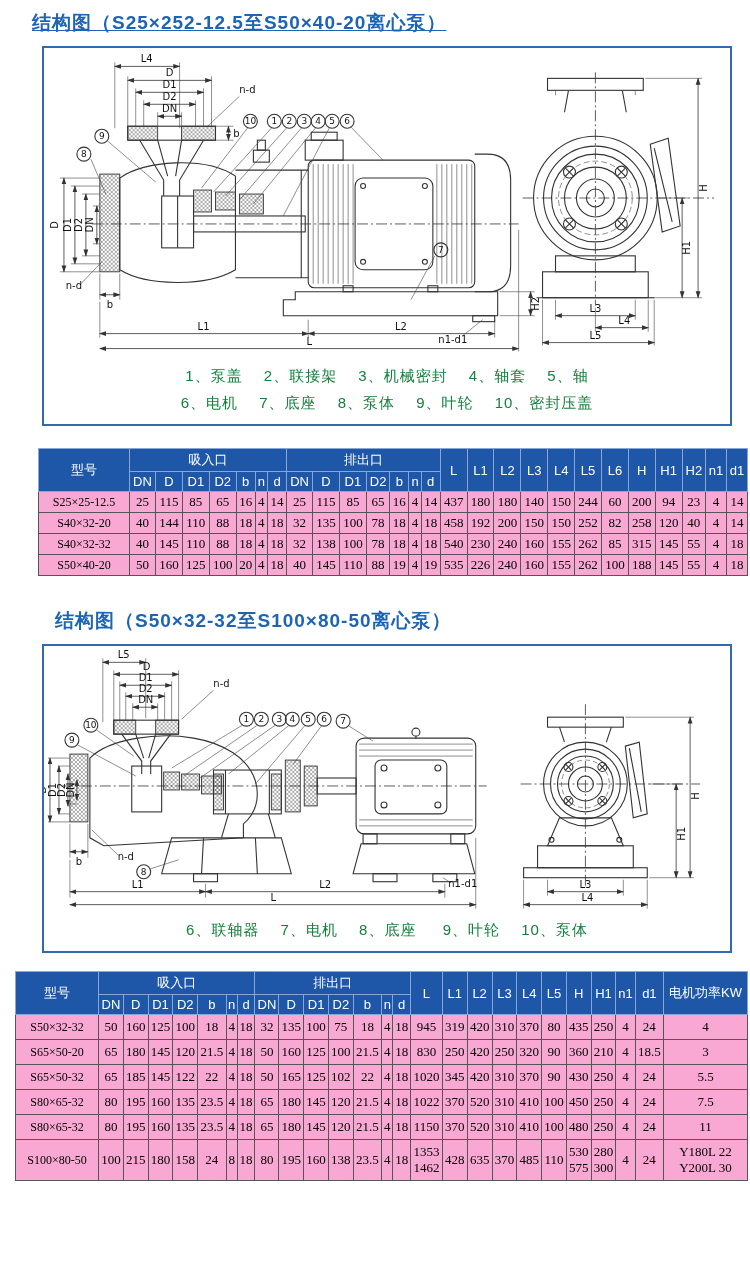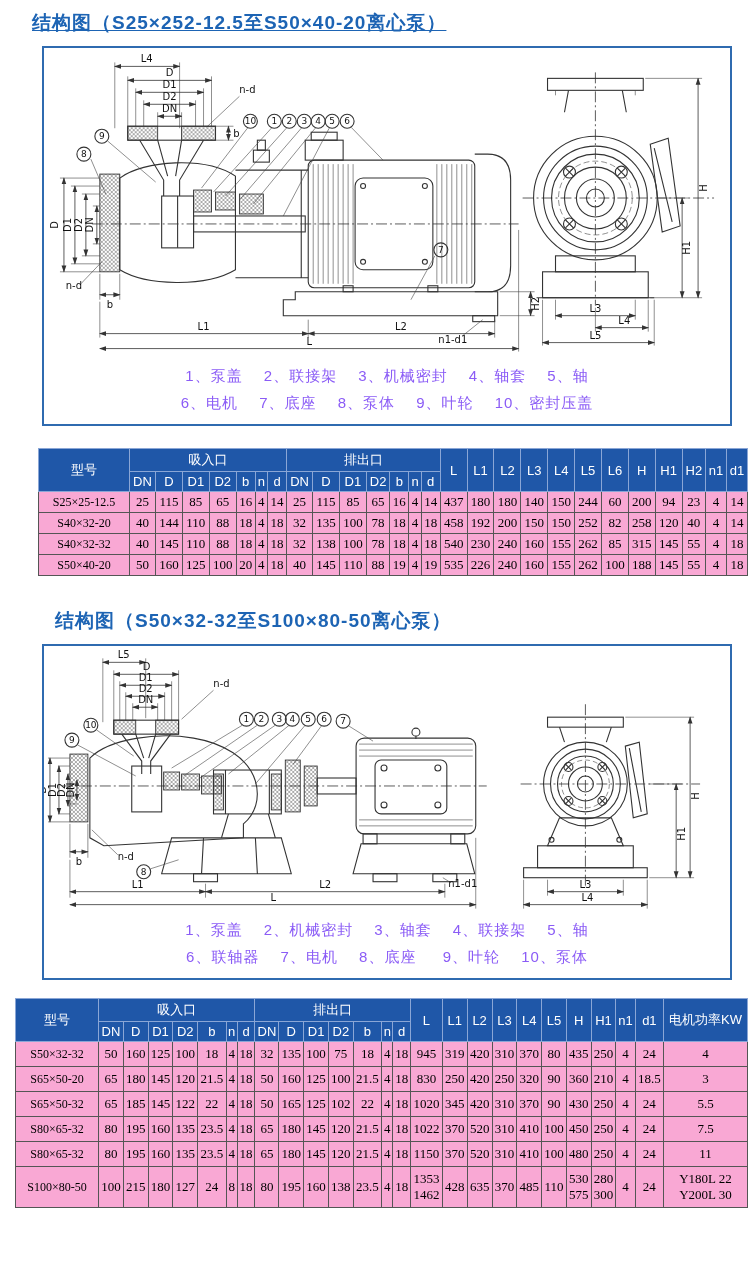--- a/index.html
+++ b/index.html
@@ -2,21 +2,21 @@
 <html><head>
 <meta charset="utf-8">
 <style>
   html,body{margin:0;padding:0;background:#fff;}
   body{width:750px;font-family:"Liberation Sans",sans-serif;color:#222;}
   .title{font-weight:bold;font-size:19px;color:#1d64b4;letter-spacing:1px;}
   #title1{margin:10px 0 10px 32px;text-decoration:underline;}
   #title2{margin:32px 0 10px 55px;}
   .dbox{width:686px;margin-left:42px;border:2px solid #2f6bb0;background:#fff;}
   .dbox svg{display:block;}
-  .legend{font-size:15px;color:#8b5cf6;text-align:center;line-height:27px;letter-spacing:1px;}
+  .legend{font-size:15px;color:#15803d;text-align:center;line-height:27px;letter-spacing:1px;}
   .legend-wrap{padding:2px 0 8px 0;}
   
   .ln{stroke:#333;stroke-width:1.1;fill:none;}
   .th{stroke:#444;stroke-width:0.6;fill:none;}
   .dimln{stroke:#333;stroke-width:0.8;fill:none;}
   .cl{stroke:#333;stroke-width:0.8;fill:none;stroke-dasharray:11 3 2 3;}
   .hz{fill:url(#xh);stroke:#333;stroke-width:0.9;}
   .dim{font:10px "DejaVu Sans",sans-serif;fill:#111;text-anchor:middle;}
   .co{font:9px "DejaVu Sans",sans-serif;fill:#111;text-anchor:middle;}
   
@@ -518,21 +518,20 @@
       <line class="dimln" x1="634" y1="138" x2="634" y2="232" marker-start="url(#arr)" marker-end="url(#arr)"></line>
       <text class="dim" x="643" y="188" transform="rotate(-90 643 188)">H1</text>
       <path class="th" d="M505,234V250 M581,234V250 M481,234V263 M605,234V263"></path>
       <line class="dimln" x1="505" y1="246" x2="581" y2="246" marker-start="url(#arr)" marker-end="url(#arr)"></line>
       <text class="dim" x="543" y="242">L3</text>
       <line class="dimln" x1="481" y1="259" x2="605" y2="259" marker-start="url(#arr)" marker-end="url(#arr)"></line>
       <text class="dim" x="545" y="255">L4</text>
     </g>
   </svg>
   <div class="legend-wrap">
-    <div class="legend">1、泵盖　 2、机械密封 　3、轴套　 4、联接架 　5、轴</div>
     <div class="legend">6、联轴器 　7、电机　 8、底座 　 9、叶轮　 10、泵体</div>
   </div>
 </div>
 
 <table id="table2">
     <thead>
       <tr>
         <th rowspan="2">型号</th>
         <th colspan="7">吸入口</th>
         <th colspan="7">排出口</th>
@@ -704,21 +703,21 @@
         <td>250</td>
         <td>4</td>
         <td>24</td>
         <td>11</td>
       </tr>
       <tr>
         <td class="model">S100×80-50</td>
         <td>100</td>
         <td>215</td>
         <td>180</td>
-        <td>127</td>
+        <td>158</td>
         <td>24</td>
         <td>8</td>
         <td>18</td>
         <td>80</td>
         <td>195</td>
         <td>160</td>
         <td>138</td>
         <td>23.5</td>
         <td>4</td>
         <td>18</td>

